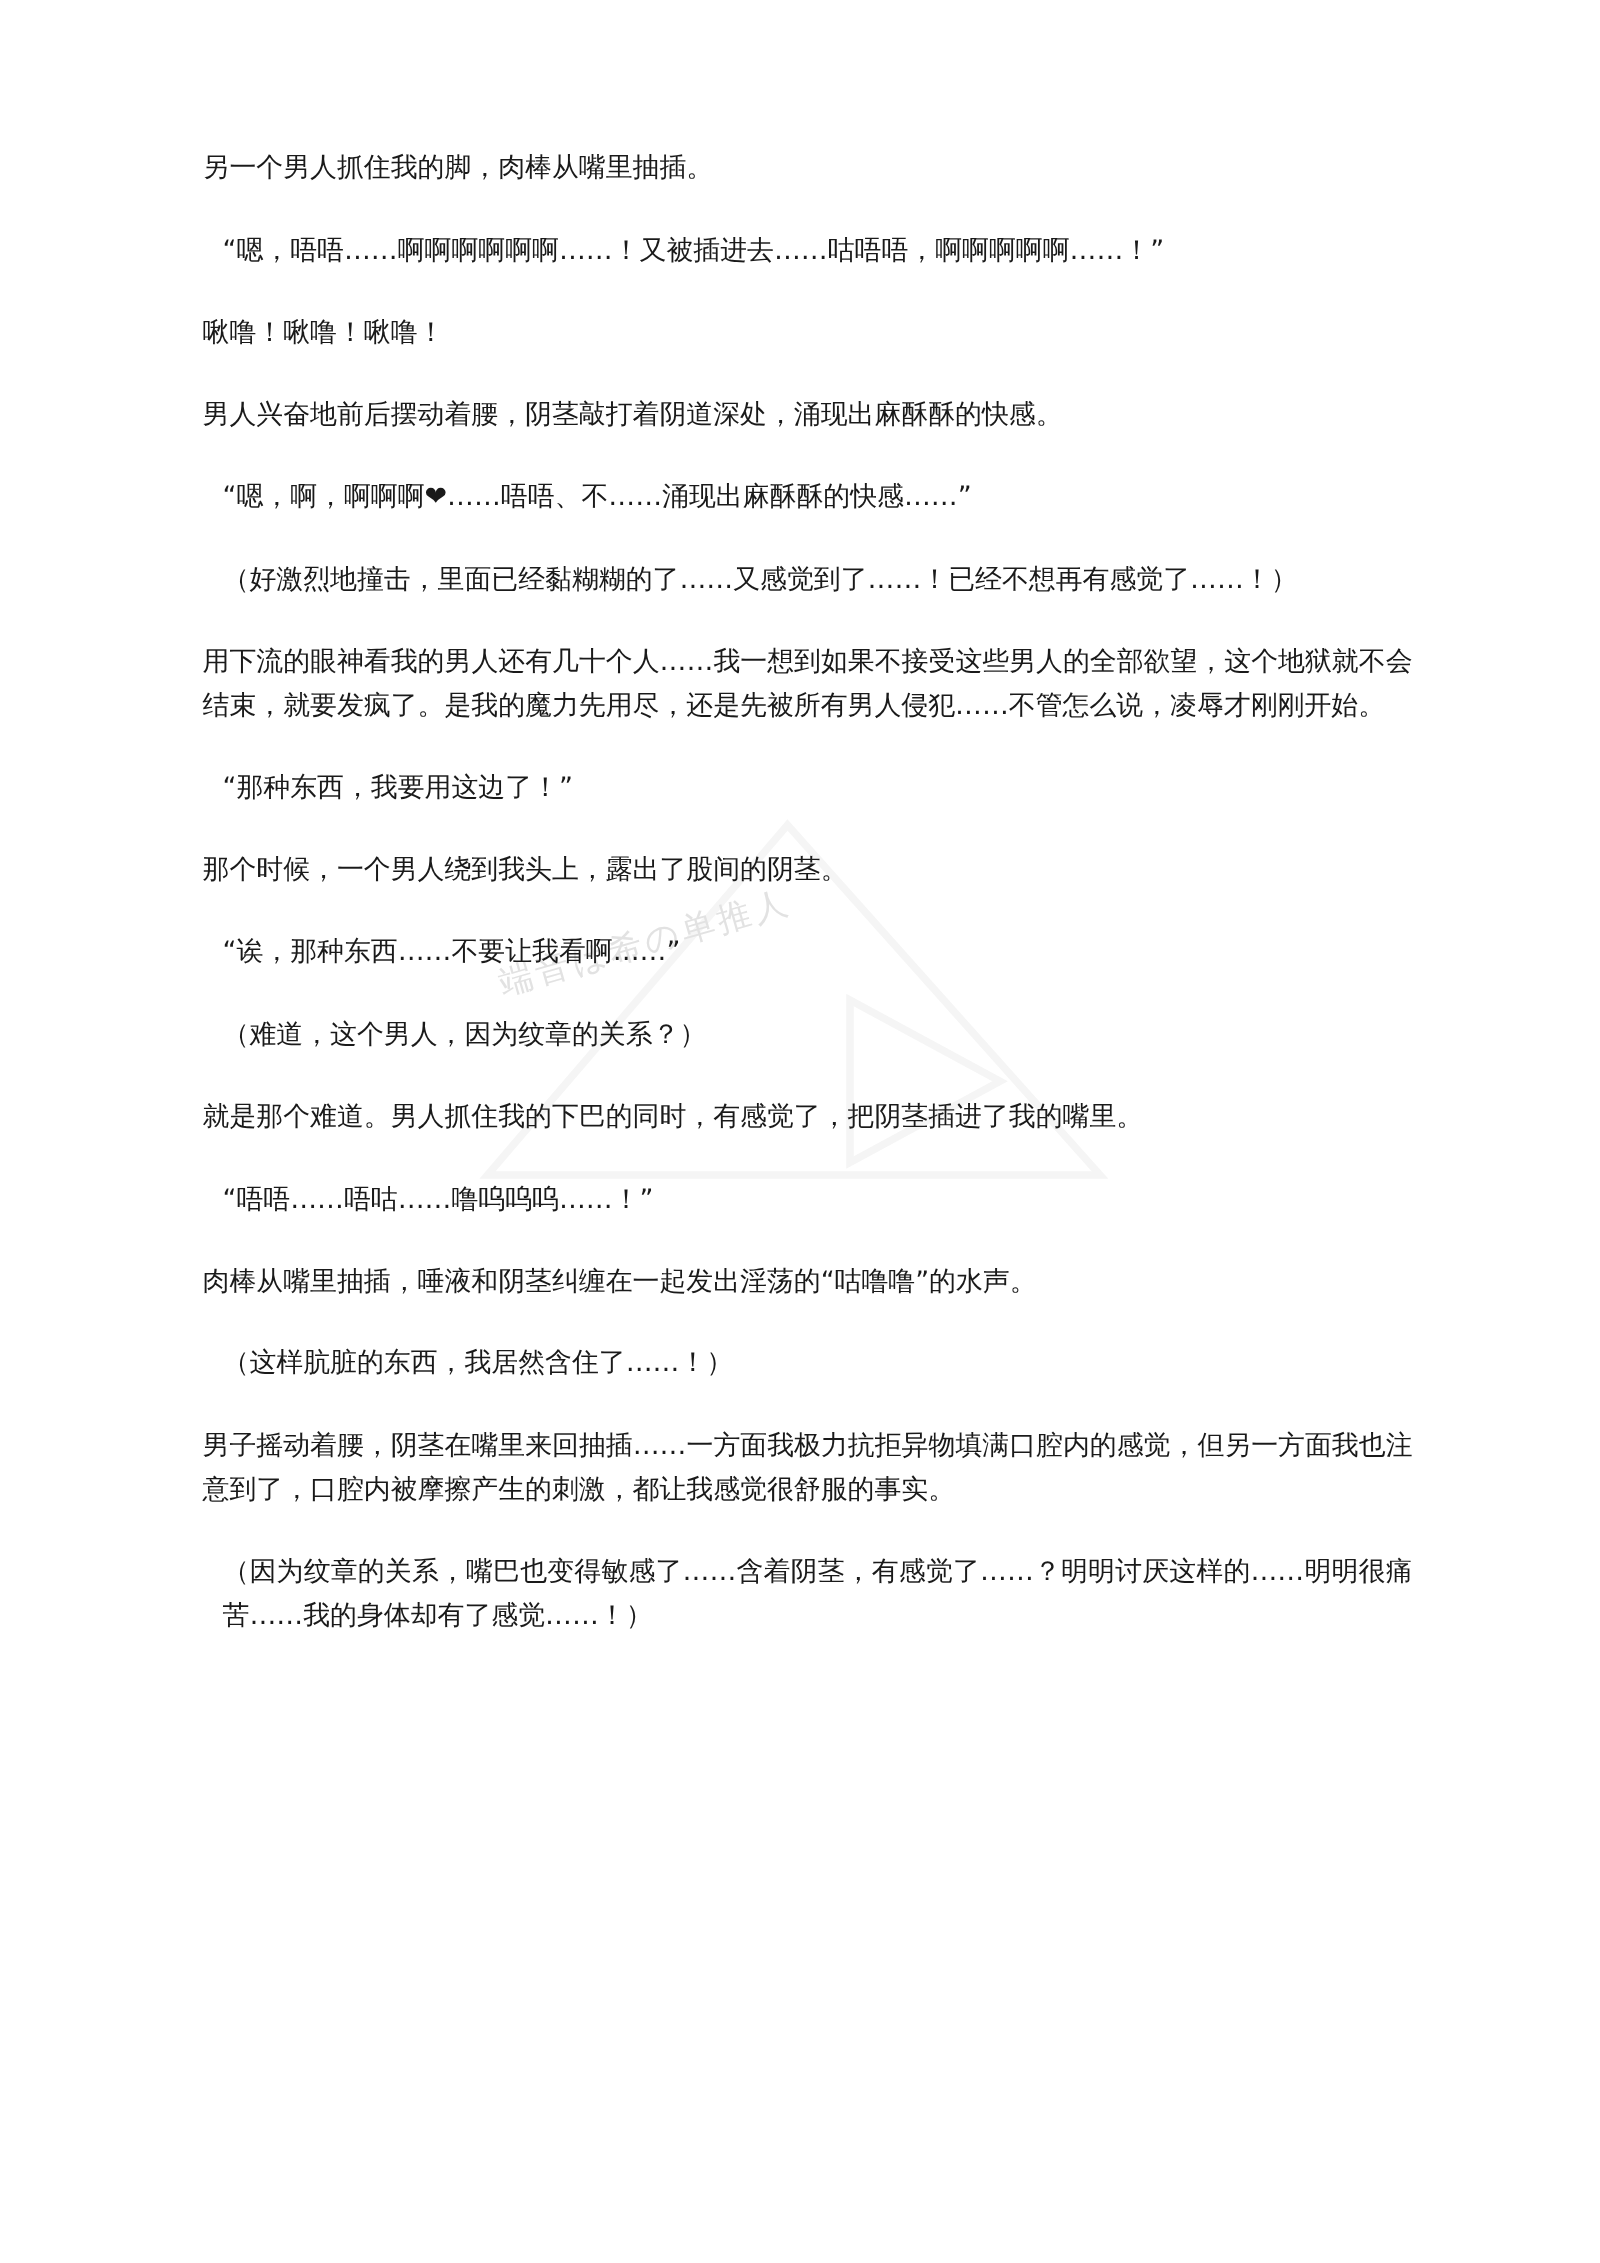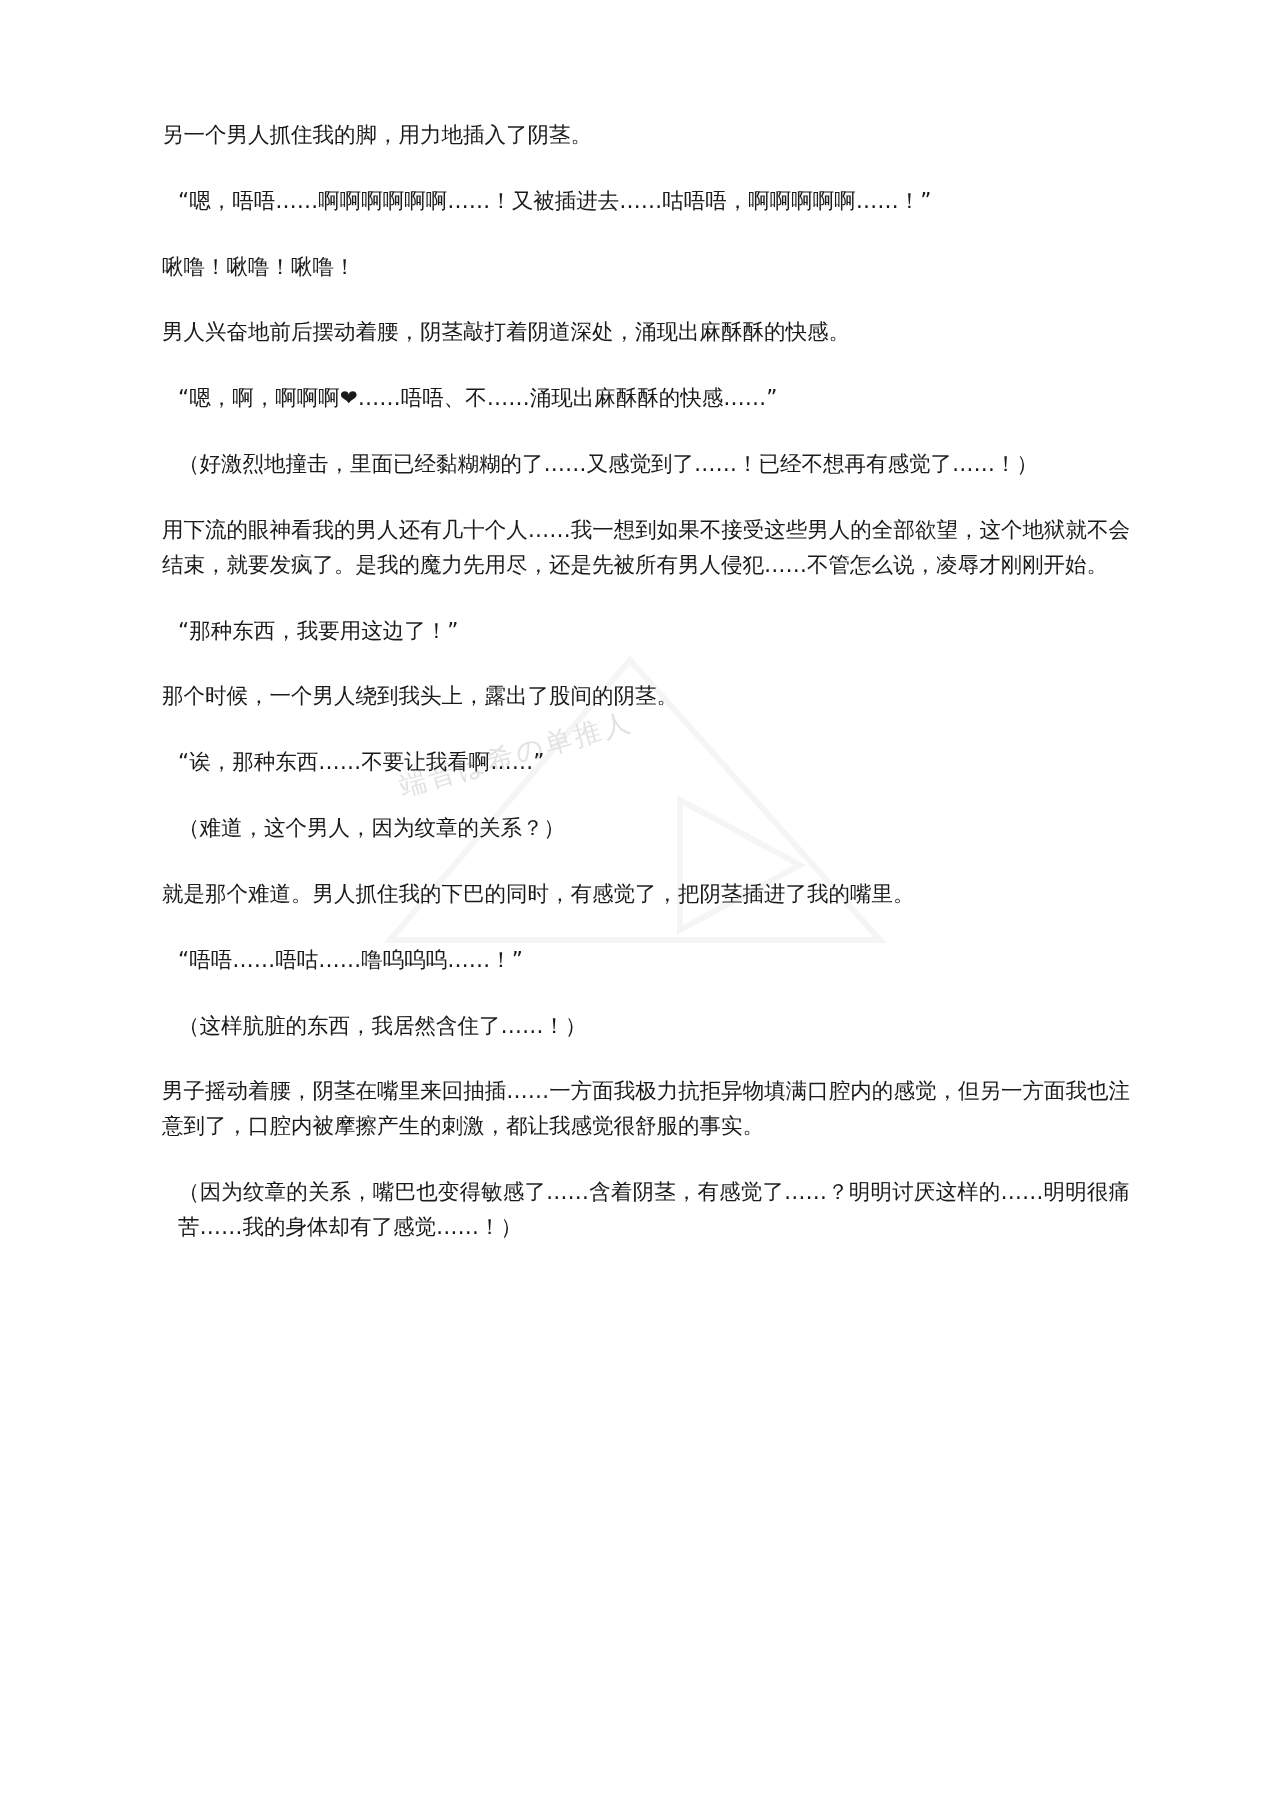--- a/index.html
+++ b/index.html
@@ -64,30 +64,31 @@
 
   <div class="watermark">
     <svg width="540" height="300" viewBox="0 0 540 300">
       <polygon points="250,10 500,290 10,290" fill="none" stroke="#ededed" stroke-width="6"></polygon>
       <polygon points="300,150 420,215 300,280" fill="none" stroke="#ededed" stroke-width="6"></polygon>
     </svg>
   </div>
   <div class="wm-text">端音は希の单推人</div>
 
   <div class="content">
-    <p>另一个男人抓住我的脚，用力地插入了阴茎。</p>
+    <p>另一个男人抓住我的脚，肉棒从嘴里抽插。</p>
     <p class="ind">“嗯，唔唔……啊啊啊啊啊啊……！又被插进去……咕唔唔，啊啊啊啊啊……！”</p>
     <p>啾噜！啾噜！啾噜！</p>
     <p>男人兴奋地前后摆动着腰，阴茎敲打着阴道深处，涌现出麻酥酥的快感。</p>
     <p class="ind">“嗯，啊，啊啊啊❤……唔唔、不……涌现出麻酥酥的快感……”</p>
     <p class="ind">（好激烈地撞击，里面已经黏糊糊的了……又感觉到了……！已经不想再有感觉了……！）</p>
     <p>用下流的眼神看我的男人还有几十个人……我一想到如果不接受这些男人的全部欲望，这个地狱就不会结束，就要发疯了。是我的魔力先用尽，还是先被所有男人侵犯……不管怎么说，凌辱才刚刚开始。</p>
     <p class="ind">“那种东西，我要用这边了！”</p>
     <p>那个时候，一个男人绕到我头上，露出了股间的阴茎。</p>
     <p class="ind">“诶，那种东西……不要让我看啊……”</p>
     <p class="ind">（难道，这个男人，因为纹章的关系？）</p>
     <p>就是那个难道。男人抓住我的下巴的同时，有感觉了，把阴茎插进了我的嘴里。</p>
     <p class="ind">“唔唔……唔咕……噜呜呜呜……！”</p>
+    <p>肉棒从嘴里抽插，唾液和阴茎纠缠在一起发出淫荡的“咕噜噜”的水声。</p>
     <p class="ind">（这样肮脏的东西，我居然含住了……！）</p>
     <p>男子摇动着腰，阴茎在嘴里来回抽插……一方面我极力抗拒异物填满口腔内的感觉，但另一方面我也注意到了，口腔内被摩擦产生的刺激，都让我感觉很舒服的事实。</p>
     <p class="ind">（因为纹章的关系，嘴巴也变得敏感了……含着阴茎，有感觉了……？明明讨厌这样的……明明很痛苦……我的身体却有了感觉……！）</p>
   </div>
 </div>
 
 </body></html>

